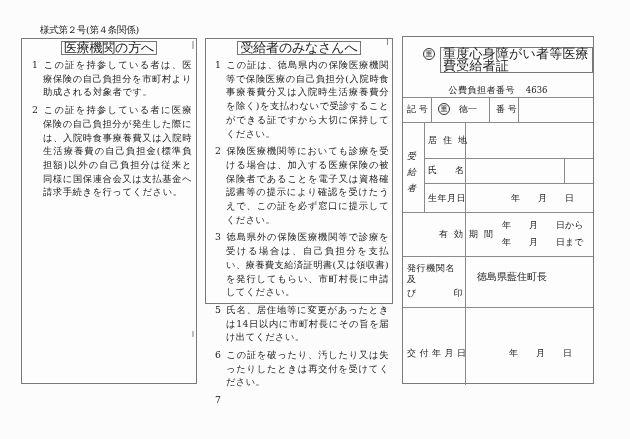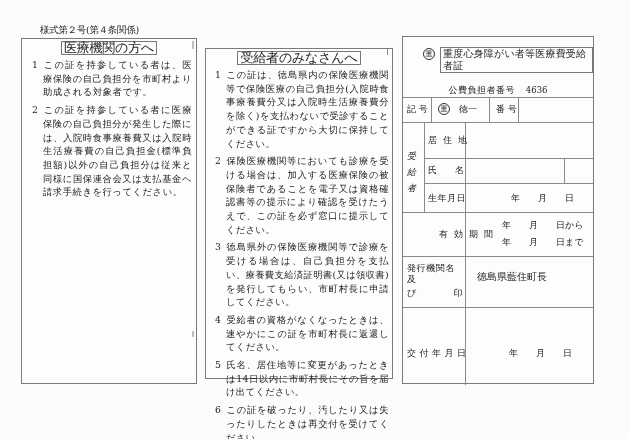--- a/index.html
+++ b/index.html
@@ -7,21 +7,21 @@
       width:630px; height:439px; background:#fcfcfc; position:relative; overflow:hidden;
       font-family:"DejaVu Serif","Liberation Serif",serif; color:#222;
     }
     .form-label {
       position:absolute; left:12px; top:24px; font-size:9.5px; letter-spacing:-0.3px; color:#222;margin-left:28px;
     }
     .panel {
       position:absolute; border:1.5px solid #7a7a7a; background:#fdfdfd; box-sizing:border-box;
     }
     #left-panel { left:21px; top:38px; width:176px; height:346px; }
-    #mid-panel { left:205px; top:48px; width:188px; height:331px; }
+    #mid-panel { left:205px; top:38px; width:188px; height:266px; }
     #right-panel { left:402px; top:36px; width:192px; height:348px; }
     .panel-title {
       display:block; width:max-content; margin:2px auto 3px; border:1px solid #777;
       padding:0 2px; font-size:13px; line-height:12px; letter-spacing:-0.2px;
     }
     .item {
       font-size:9.3px; line-height:13.7px; padding-left:15px; text-indent:-11px;
       margin:0 4px 4px 6px; letter-spacing:0.55px; text-align:justify;
     }
     .item .num { display:inline-block; width:11px; text-indent:0; }
@@ -32,21 +32,21 @@
     
     .cell { position:absolute; box-sizing:border-box; font-size:9px; line-height:11px; }
     .hline { position:absolute; height:0; border-top:1px solid #8a8a8a; }
     .vline { position:absolute; width:0; border-left:1px solid #8a8a8a; }
     .circle-seal {
       display:inline-block; width:10px; height:10px; border:1px solid #333; border-radius:50%;
       font-size:7px; line-height:10px; text-align:center; vertical-align:middle;
     }
     .cert-title {
       position:absolute; left:37px; top:10px; border:1px solid #777; padding:0 2px;
-      font-size:10px; line-height:12px; letter-spacing:0.2px;
+      font-size:13px; line-height:12px; letter-spacing:0.2px;
     }
     .spaced { letter-spacing:6px; }
   </style>
 </head>
 <body>
 
 <div class="form-label">様式第２号(第４条関係)</div>
 
 <div class="panel" id="left-panel">
   <span class="panel-title">医療機関の方へ</span>
@@ -54,21 +54,20 @@
   <div class="item"><span class="num">2</span><span>この証を持参している者に医療保険の自己負担分が発生した際には、入院時食事療養費又は入院時生活療養費の自己負担金(標準負担額)以外の自己負担分は従来と同様に国保連合会又は支払基金へ請求手続きを行ってください。</span></div>
   <div class="scroll-mark" style="right:2px;top:2px;height:8px;"></div>
   <div class="scroll-mark" style="right:2px;top:292px;height:6px;"></div>
 </div>
 
 <div class="panel" id="mid-panel">
   <span class="panel-title">受給者のみなさんへ</span>
   <div class="item"><span class="num">1</span><span>この証は、徳島県内の保険医療機関等で保険医療の自己負担分(入院時食事療養費分又は入院時生活療養費分を除く)を支払わないで受診することができる証ですから大切に保持してください。</span></div>
   <div class="item"><span class="num">2</span><span>保険医療機関等においても診療を受ける場合は、加入する医療保険の被保険者であることを電子又は資格確認書等の提示により確認を受けたうえで、この証を必ず窓口に提示してください。</span></div>
   <div class="item"><span class="num">3</span><span>徳島県外の保険医療機関等で診療を受ける場合は、自己負担分を支払い、療養費支給済証明書(又は領収書)を発行してもらい、市町村長に申請してください。</span></div>
-  <div class="item"><span class="num">4</span><span>受給者の資格がなくなったときは、速やかにこの証を市町村長に返還してください。</span></div>
   <div class="item"><span class="num">5</span><span>氏名、居住地等に変更があったときは14日以内に市町村長にその旨を届け出てください。</span></div>
   <div class="item"><span class="num">6</span><span>この証を破ったり、汚したり又は失ったりしたときは再交付を受けてください。</span></div>
   <div class="item"><span class="num">7</span></div>
 
   <div class="scroll-mark" style="right:4px;top:0px;height:6px;width:1px;background:#888;"></div>
 </div>
 
 <div class="panel" id="right-panel">
   <span class="circle-seal" style="position:absolute;left:20px;top:11px;">重</span>
   <span class="cert-title">重度心身障がい者等医療費受給者証</span>

